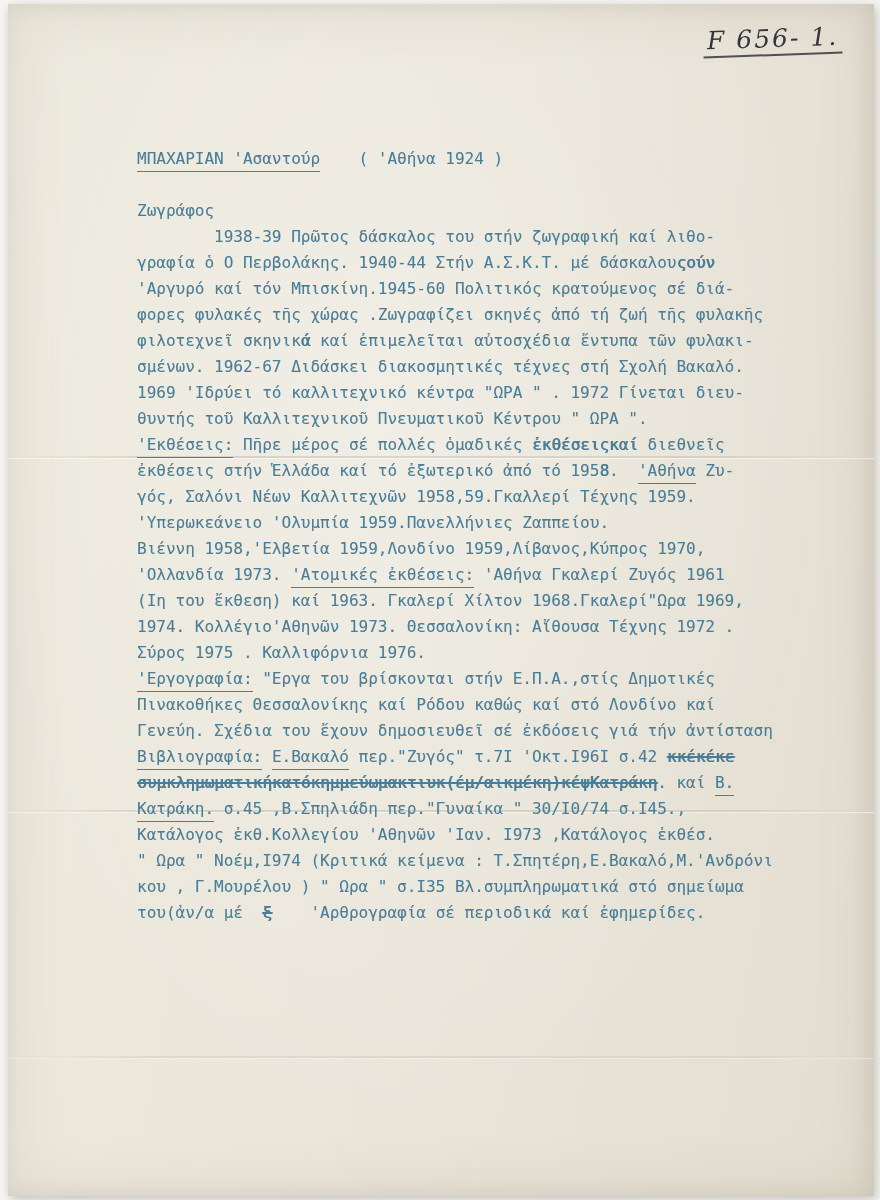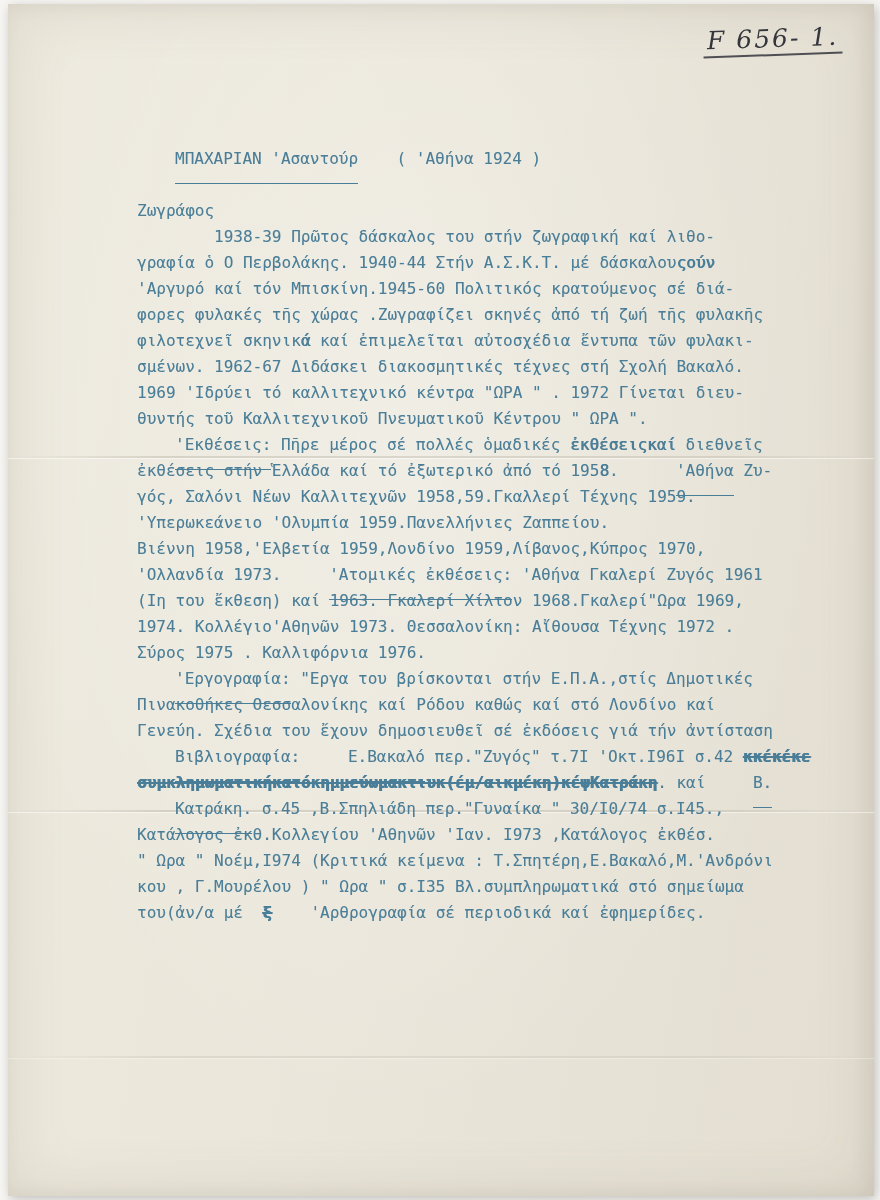--- a/index.html
+++ b/index.html
@@ -61,29 +61,28 @@
     top: 142px;
     color: var(--ink, #4a7e98);
     font-size: 16px;
     line-height: 26px;
     white-space: pre;
     text-shadow: 0.3px 0.3px 0 rgba(74,126,152,0.25);
   }
   .typed .line { min-height: 26px; }
   .typed .u {
     border-bottom: 1.5px solid currentColor;
-    padding-bottom: 15px;
-    margin-left: 38px;
+    padding-bottom: 3px;
   }
   .typed .b {
     font-weight: normal;
     text-shadow: 0.7px 0 currentColor;
   }
   .typed .x {
-    font-weight: bold;
+    font-weight: normal;
     text-decoration: line-through;
     text-decoration-thickness: 2px;
     text-shadow: 0.7px 0 currentColor;
   }
 </style>
 </head>
 <body>
 
 <div class="scan">
   <div class="paper">

